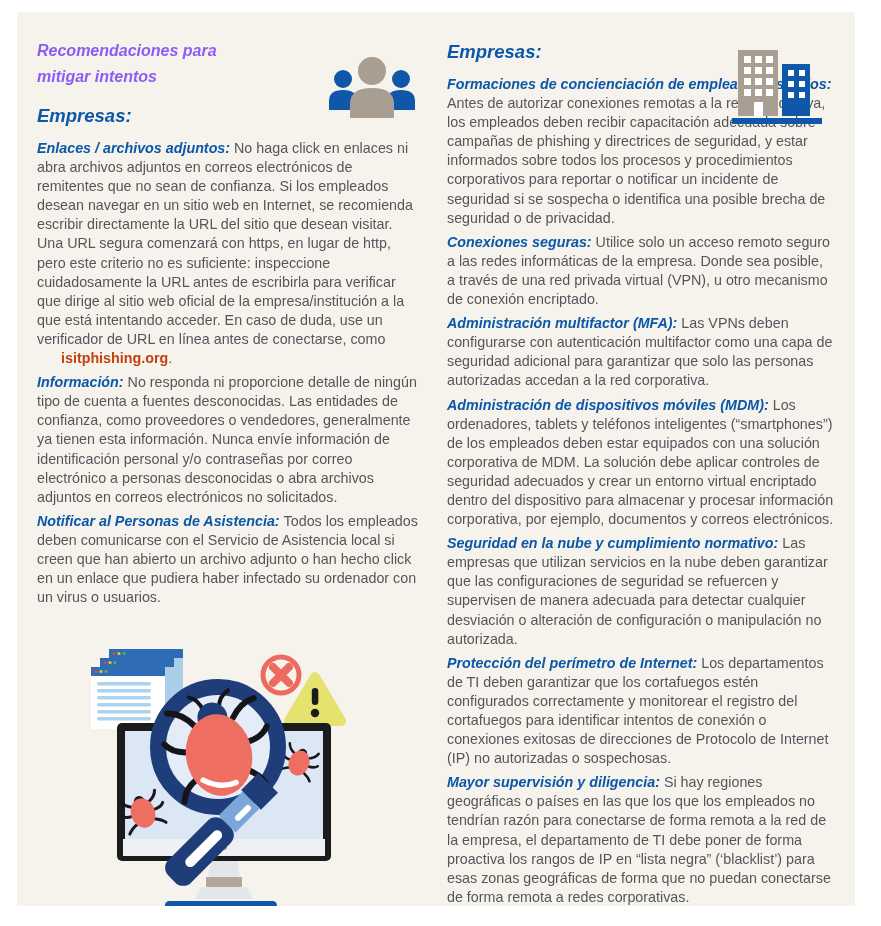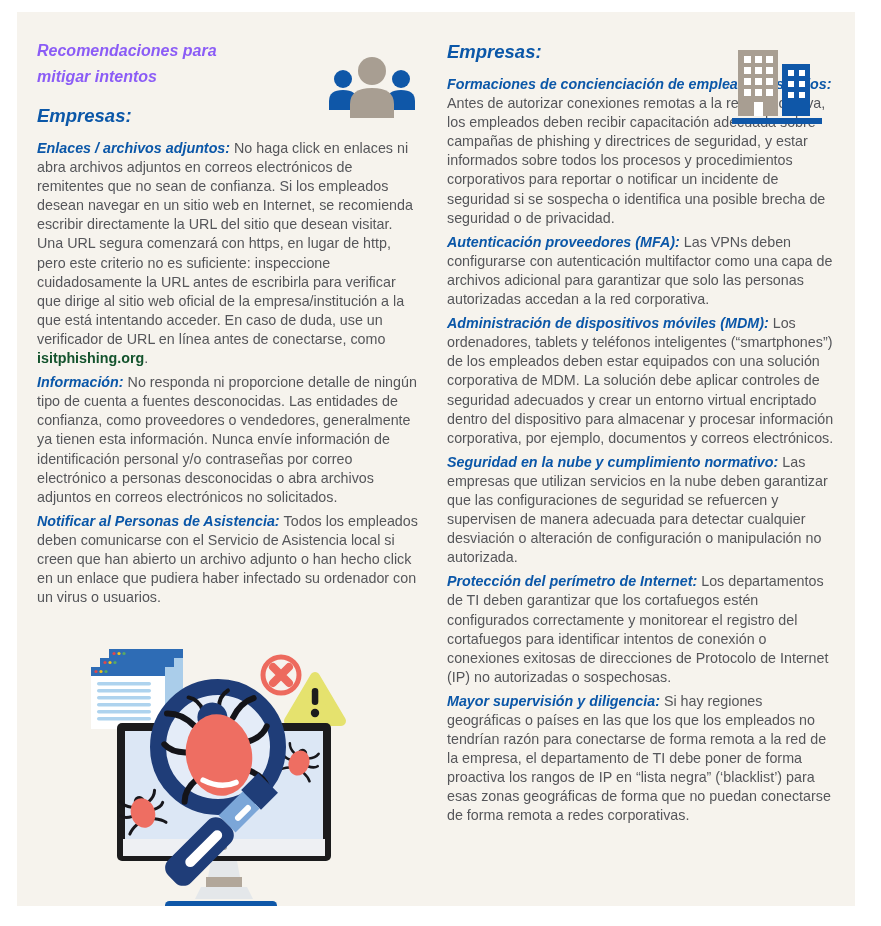--- a/index.html
+++ b/index.html
@@ -21,21 +21,21 @@
     font-weight:bold;font-style:italic;color:#8b5cf6;
   }
   h2.section-heading{
     margin:15px 0 0;font-size:18.5px;line-height:22px;
     font-weight:bold;font-style:italic;color:#0b57a8;
   }
   .col-right h2.section-heading{}
   .paras{margin-top:12px;}
   p.para{margin:0 0 5px;font-size:14.3px;line-height:19.1px;color:#55565a;}
   .lead{font-weight:bold;font-style:italic;color:#0b57a8;}
-  .link-bold{font-weight:bold;color:#14532d;}
+  .link-bold{font-weight:bold;color:#c2410c;margin-left:24px;}
   .people-icon{position:absolute;top:28px;right:4px;}
   .buildings-icon{position:absolute;top:22px;right:12px;}
   .illustration{display:block;margin:28px 0 0 36px;}
 </style>
 </head>
 <body>
 
 <div class="sheet">
   <div class="columns">
 
@@ -206,21 +206,22 @@
           <rect x="70" y="44" width="6" height="6"></rect>
             <rect x="81" y="44" width="6" height="6"></rect>
         </g>
         <rect x="14" y="70" width="90" height="6" fill="#0f57a8"></rect>
       </svg>
 
       <h2 class="section-heading">Empresas:</h2>
 
       <div class="paras">
         <p class="para"><span class="lead">Formaciones de concienciación de empleados/usuarios: </span><span>Antes de autorizar conexiones remotas a la red corporativa, los empleados deben recibir capacitación adecuada sobre campañas de phishing y directrices de seguridad, y estar informados sobre todos los procesos y procedimientos corporativos para reportar o notificar un incidente de seguridad si se sospecha o identifica una posible brecha de seguridad o de privacidad.</span></p>
-        <p class="para"><span class="lead">Autenticación proveedores (MFA): </span><span>Las VPNs deben configurarse con autenticación multifactor como una capa de archivos adicional para garantizar que solo las personas autorizadas accedan a la red corporativa.</span></p>
+        <p class="para"><span class="lead">Conexiones seguras: </span><span>Utilice solo un acceso remoto seguro a las redes informáticas de la empresa. Donde sea posible, a través de una red privada virtual (VPN), u otro mecanismo de conexión encriptado.</span></p>
+        <p class="para"><span class="lead">Administración multifactor (MFA): </span><span>Las VPNs deben configurarse con autenticación multifactor como una capa de seguridad adicional para garantizar que solo las personas autorizadas accedan a la red corporativa.</span></p>
         <p class="para"><span class="lead">Administración de dispositivos móviles (MDM): </span><span>Los ordenadores, tablets y teléfonos inteligentes (“smartphones”) de los empleados deben estar equipados con una solución corporativa de MDM. La solución debe aplicar controles de seguridad adecuados y crear un entorno virtual encriptado dentro del dispositivo para almacenar y procesar información corporativa, por ejemplo, documentos y correos electrónicos.</span></p>
         <p class="para"><span class="lead">Seguridad en la nube y cumplimiento normativo: </span><span>Las empresas que utilizan servicios en la nube deben garantizar que las configuraciones de seguridad se refuercen y supervisen de manera adecuada para detectar cualquier desviación o alteración de configuración o manipulación no autorizada.</span></p>
         <p class="para"><span class="lead">Protección del perímetro de Internet: </span><span>Los departamentos de TI deben garantizar que los cortafuegos estén configurados correctamente y monitorear el registro del cortafuegos para identificar intentos de conexión o conexiones exitosas de direcciones de Protocolo de Internet (IP) no autorizadas o sospechosas.</span></p>
         <p class="para"><span class="lead">Mayor supervisión y diligencia: </span><span>Si hay regiones geográficas o países en las que los que los empleados no tendrían razón para conectarse de forma remota a la red de la empresa, el departamento de TI debe poner de forma proactiva los rangos de IP en “lista negra” (‘blacklist’) para esas zonas geográficas de forma que no puedan conectarse de forma remota a redes corporativas.</span></p>
       </div>
     </div>
 
   </div>
 </div>
 

